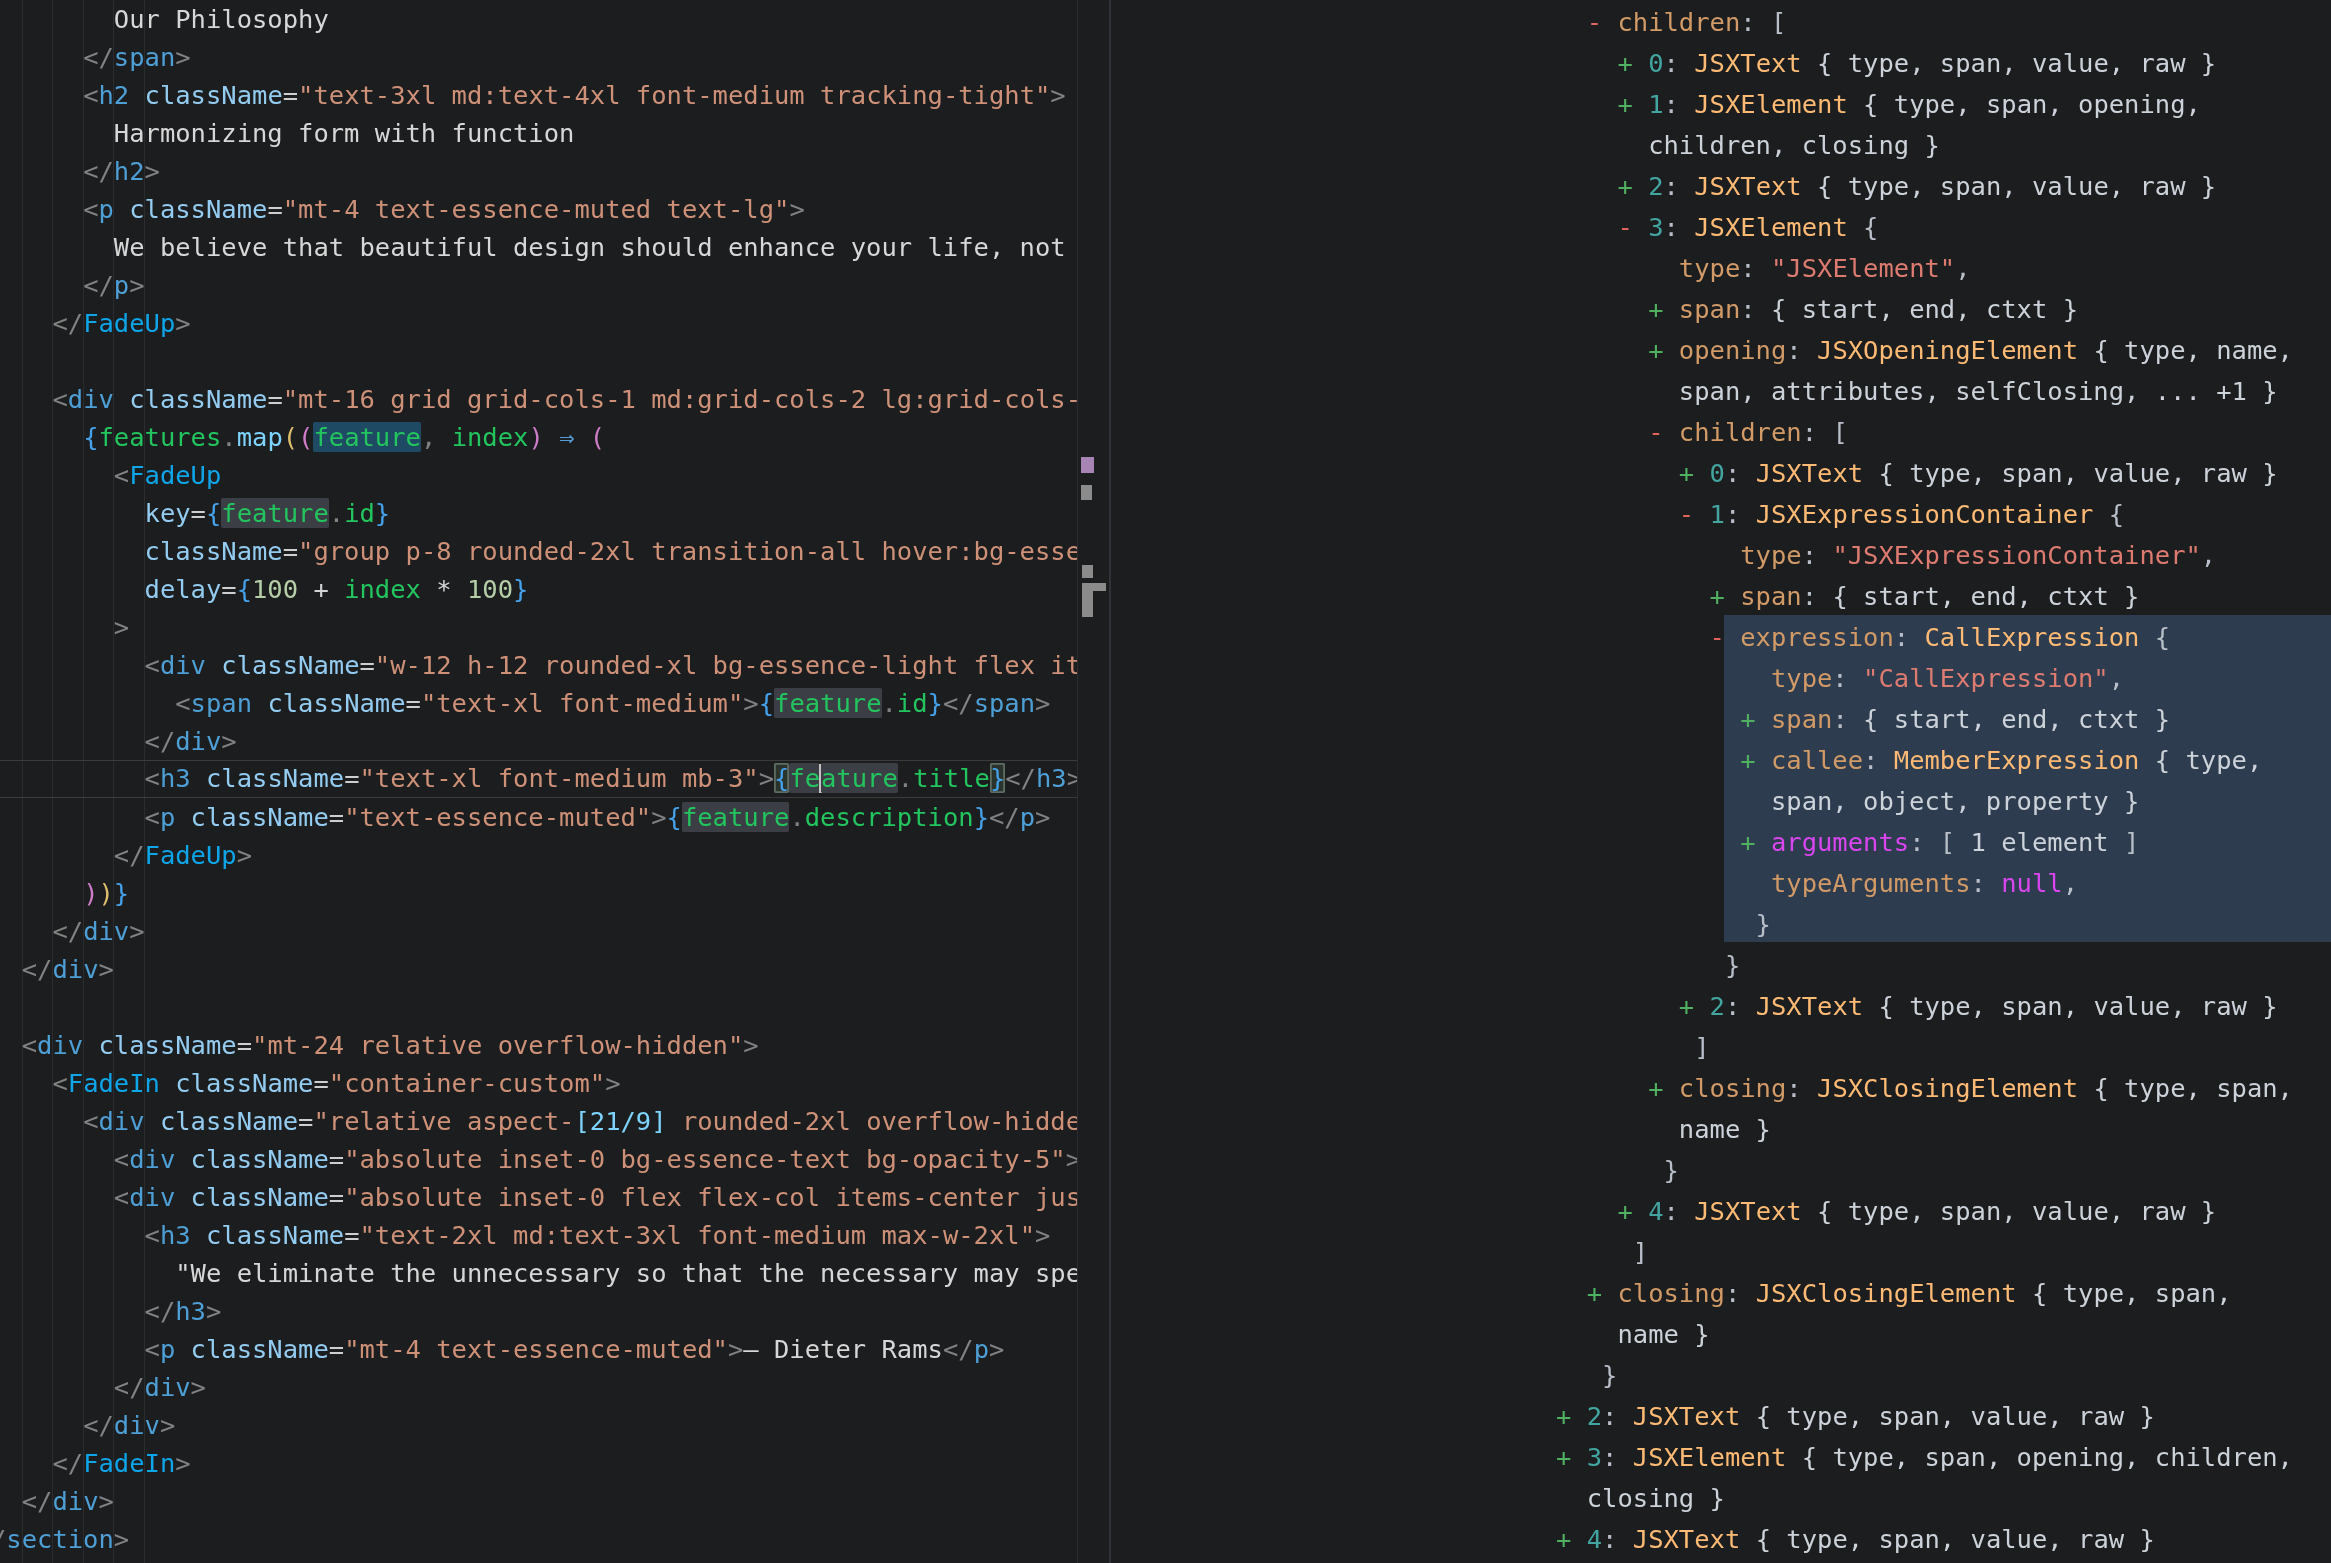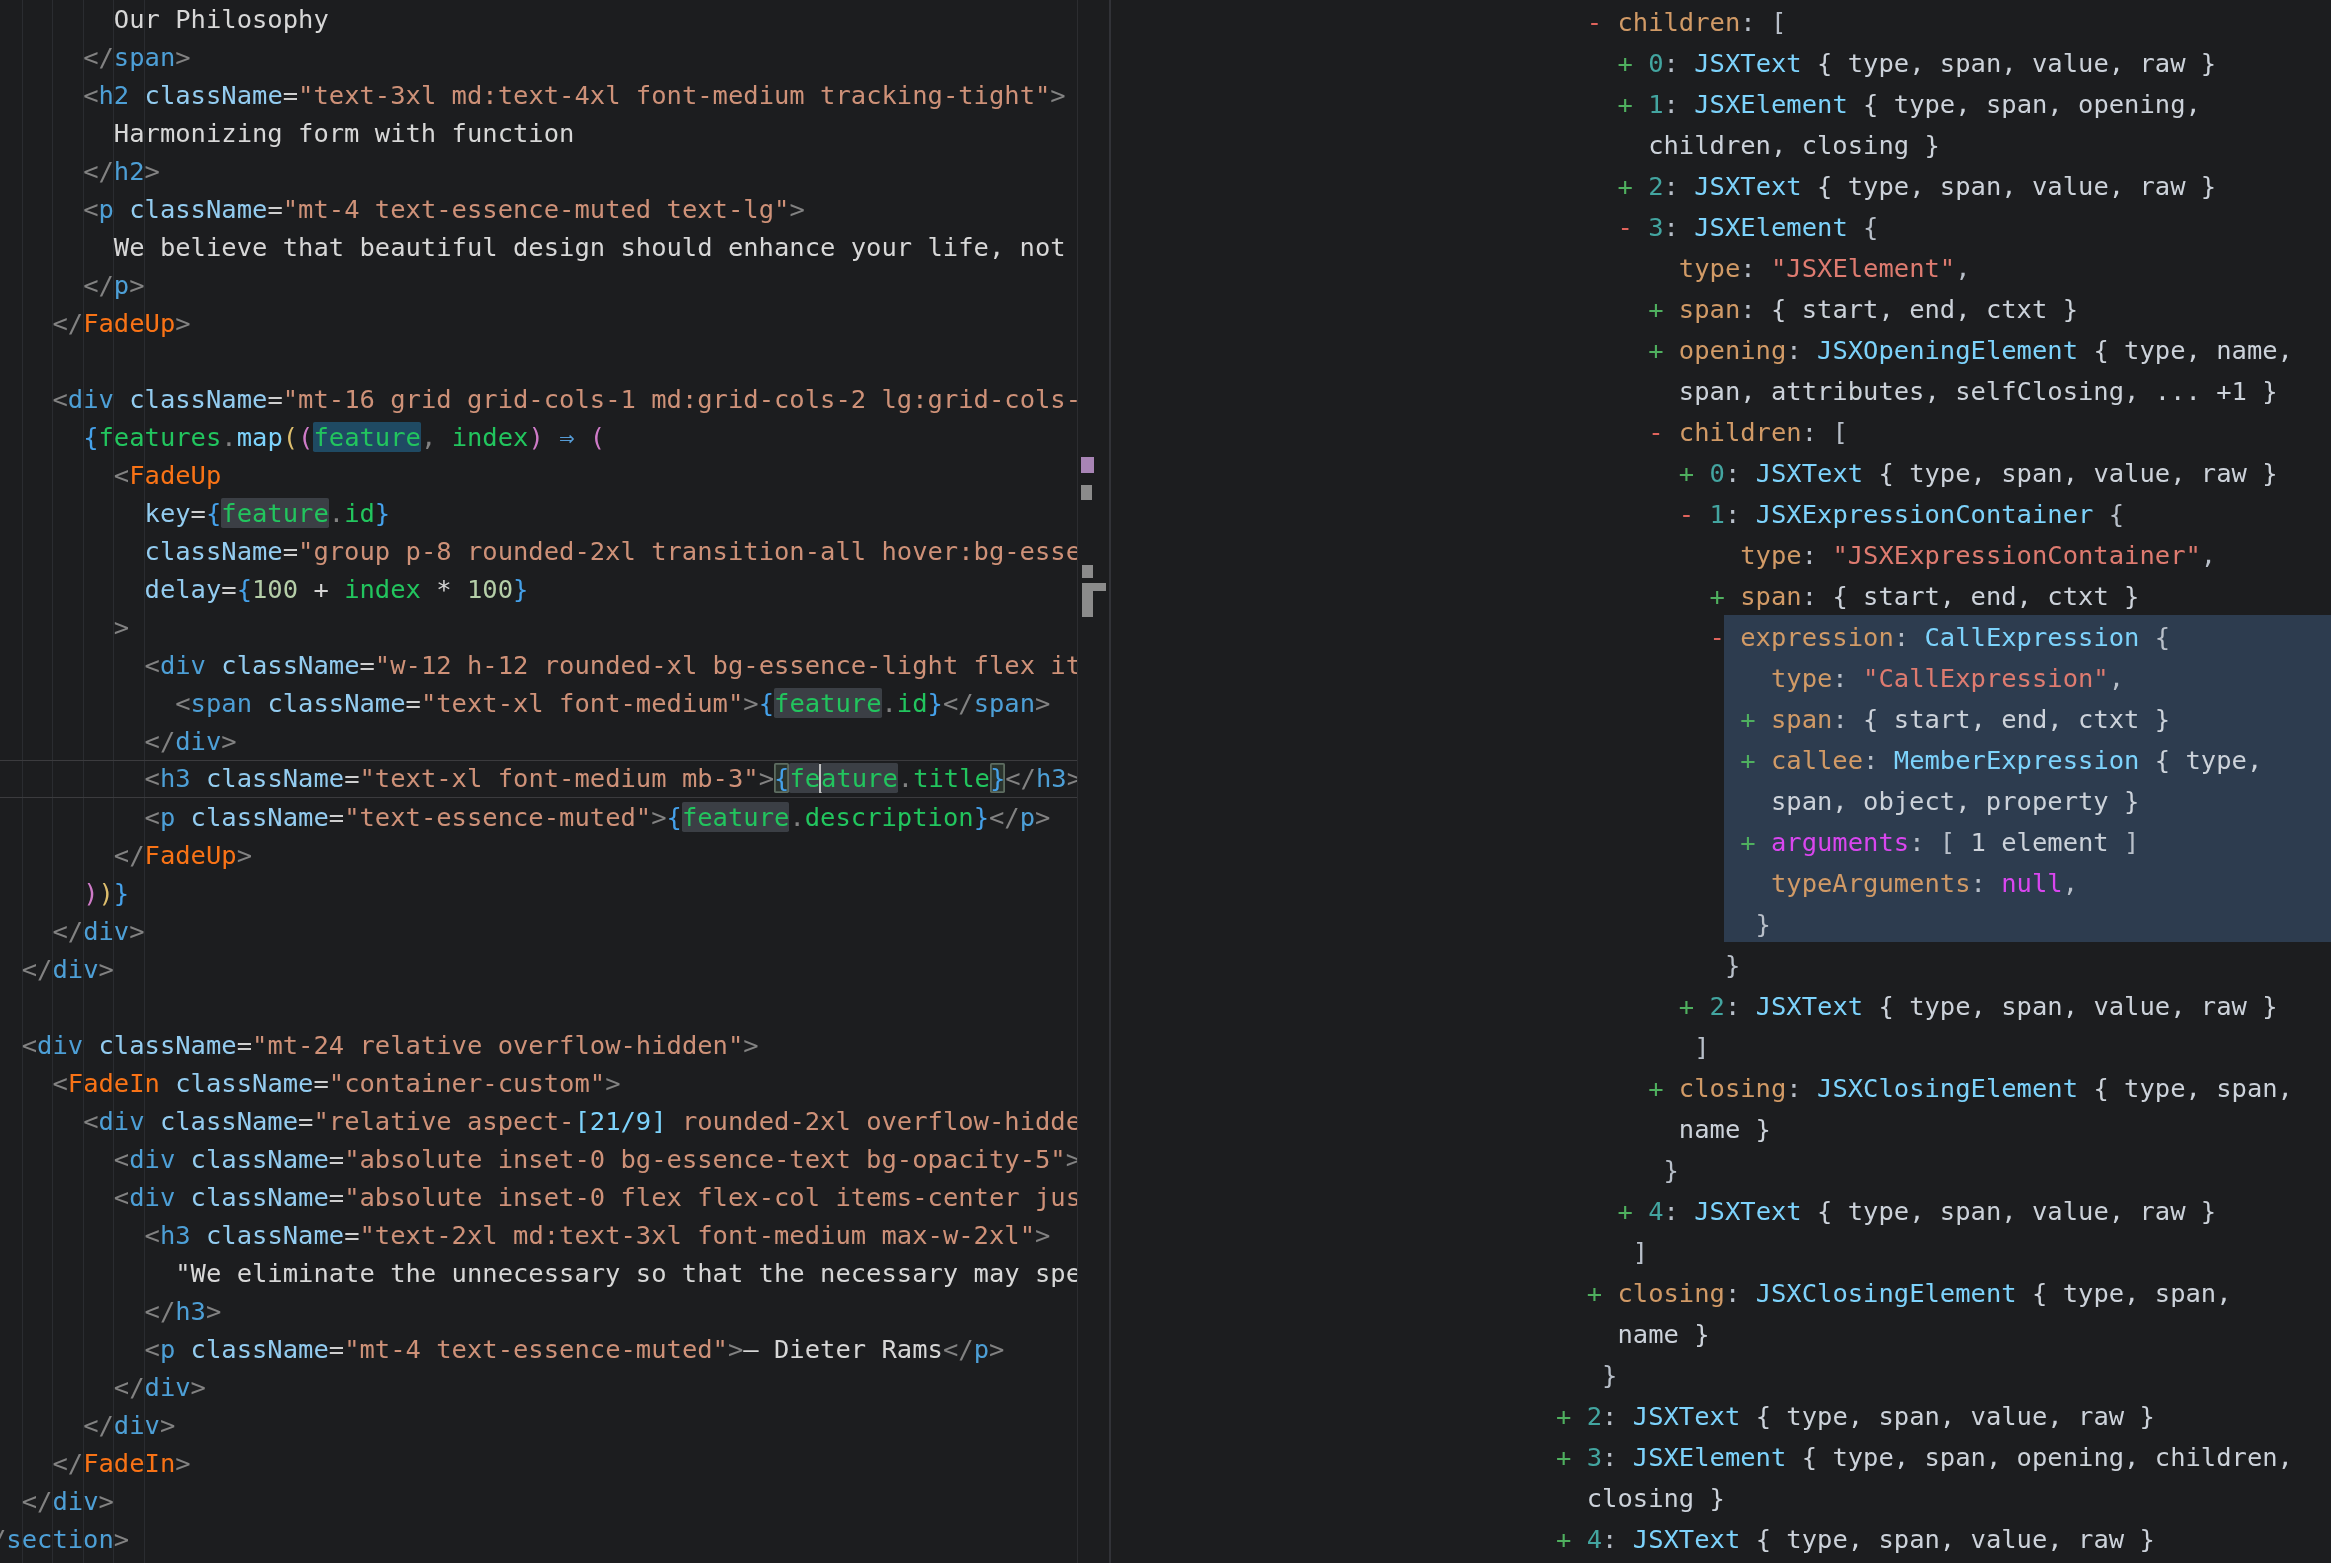--- a/index.html
+++ b/index.html
@@ -9,21 +9,21 @@
   
   .editor-panel{position:absolute;left:0;top:0;width:1109px;height:1564px;overflow:hidden;}
   .guides{position:absolute;left:0;top:0;width:1109px;height:1564px;}
   .guide{position:absolute;top:0;width:0.9px;height:1564px;background:#2a2c30;}
   .code-lines{position:absolute;left:-9px;top:0;white-space:pre;}
   .line{height:38px;line-height:38px;white-space:pre;}
   .cur-line{border-top:1.8px solid #3b3b3e;border-bottom:1.8px solid #3b3b3e;
             box-sizing:border-box;line-height:35px;width:1118px;}
 
   
-  .t-pun{color:#828282}.t-tag{color:#4d9fd6}.t-cmp{color:#f97316}
+  .t-pun{color:#828282}.t-tag{color:#4d9fd6}.t-cmp{color:#0ea5e9}
   .t-attr{color:#93ccf0}.t-eq{color:#cfcfcf}.t-str{color:#ce9178}
   .t-sb{color:#7dd3fc}.t-txt{color:#d7d7d7}.t-id{color:#22c55e}
   .t-mth{color:#7dd3fc}.t-num{color:#b5cea8}.t-op{color:#d4d4d4}
   .t-arw{color:#569cd6}.t-b1{color:#ddbe6d}.t-b2{color:#cf7bc8}.t-b3{color:#45a1ea}
   .t-selw{background:#1f4a63;border-radius:1.8px}
   .t-hlw{background:#3b3f45;border-radius:1.8px}
   .t-bm{box-shadow:inset 0 0 0 1.8px #5e6d61;background:#2a332c;border-radius:1.8px}
   .cursor{display:inline-block;width:2.7px;height:29px;background:#c2c2c2;
           vertical-align:-6.4px;margin:0 -0.9px;}
 
@@ -36,21 +36,21 @@
 
   
   .ast-panel{position:absolute;left:1111px;top:0;width:1463px;height:1564px;overflow:hidden;}
   .ast-highlight{position:absolute;left:613px;top:615px;width:607px;height:327px;z-index:0;}
   .ast-lines{position:absolute;left:445px;top:1.8px;white-space:pre;z-index:1;}
   .ast-lines .line{height:41px;line-height:41px;}
 
   
   .t-pm{color:#4fb05f}.t-mm{color:#e0645c}
   .t-k{color:#d19a66}.t-k2{color:#d946ef}
-  .t-ix{color:#43a5a0}.t-ty{color:#7dd3fc}
+  .t-ix{color:#43a5a0}.t-ty{color:#fdba74}
   .t-s{color:#de7b70}.t-nu{color:#d946ef}
   .t-p{color:#b8bfc9}
   .t-i{color:#ccd2da;}
 </style>
 </head>
 <body>
 
 <div class="editor-panel">
   <div class="guides">
     <div class="guide" style="left:22px"></div>

